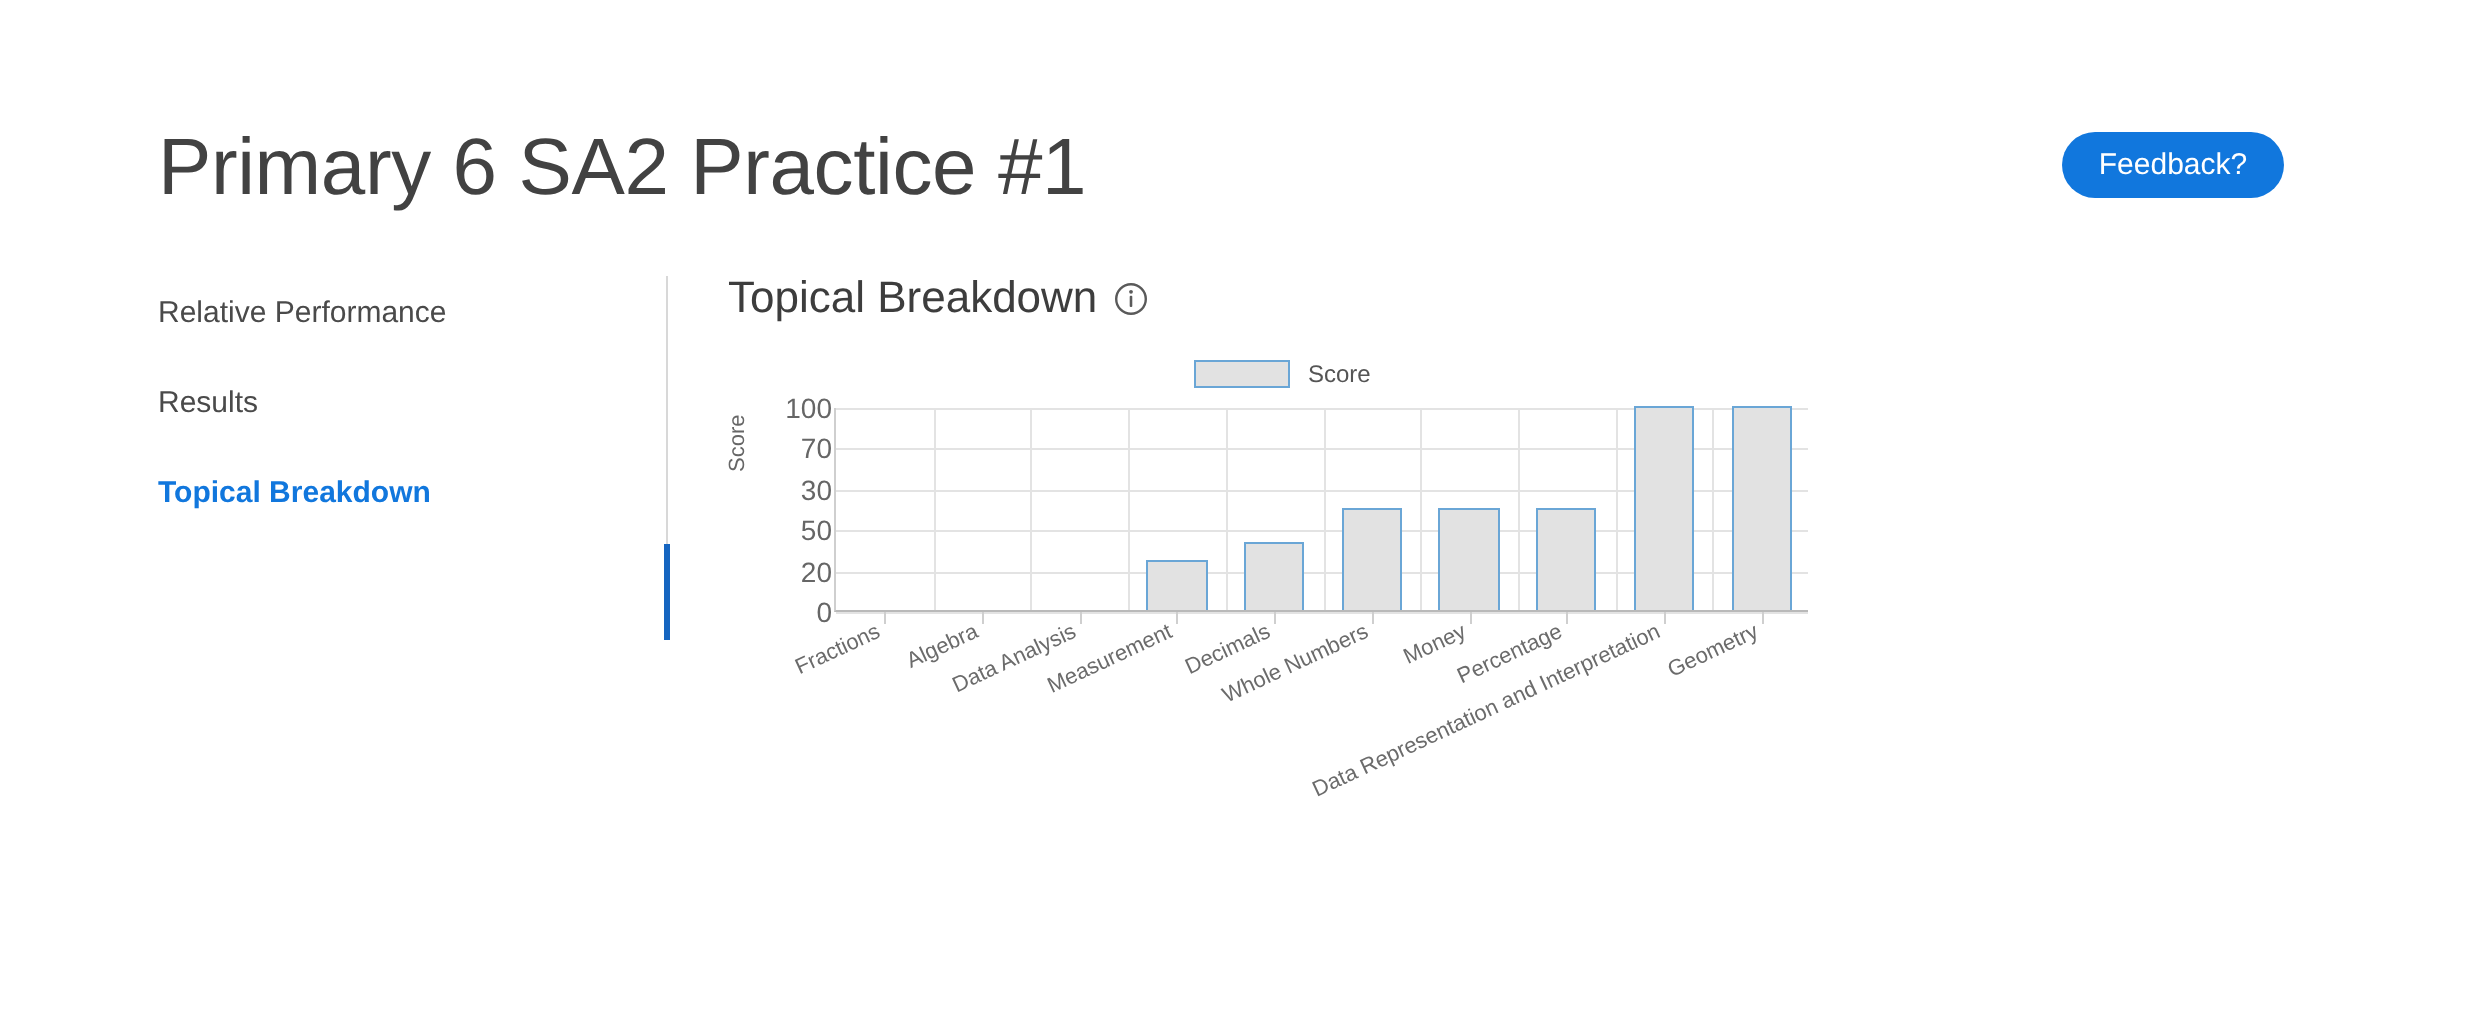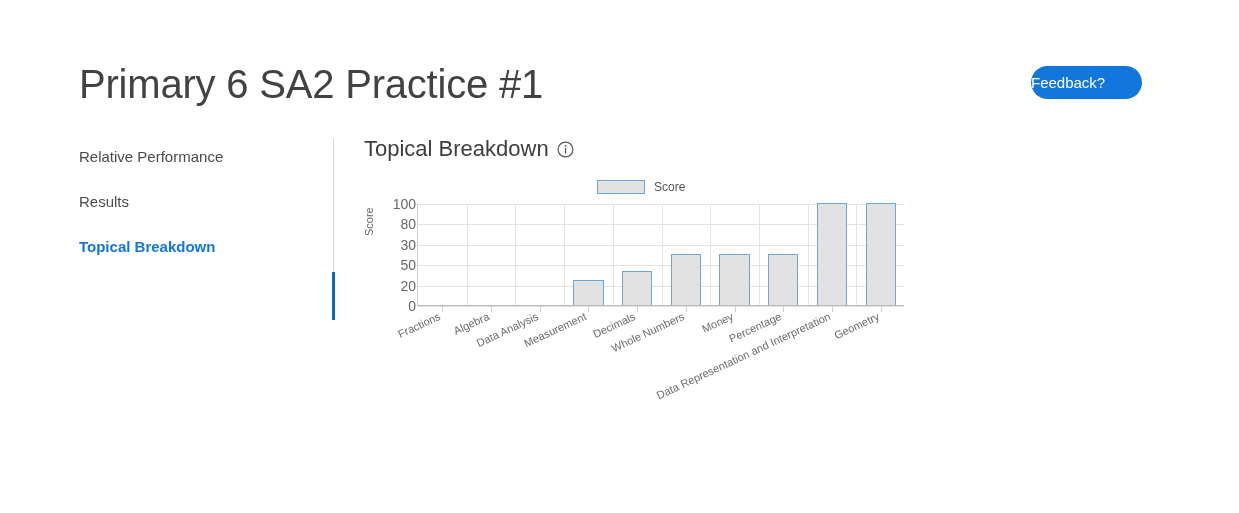--- a/index.html
+++ b/index.html
@@ -28,21 +28,21 @@
     left: 1031px; top: 66px;
     width: 111px; height: 33px;
     border: none;
     border-radius: 17px;
     background: #1177dd;
     color: #ffffff;
     font-family: "Liberation Sans", sans-serif;
     font-size: 15px;
     cursor: pointer;
     line-height: 33px;
-    text-align: left;
+    text-align: center;
     padding: 0;
   }
 
   
   .sidebar {
     position: absolute;
     left: 79px; top: 148px;
     width: 250px;
   }
   .sidebar-item {
@@ -205,21 +205,21 @@
     <span class="legend-label">Score</span>
   </div>
 
   <div class="plot-wrap">
     <div class="y-axis-title">Score</div>
     <div class="y-labels" id="y-labels">
         <div class="y-label" style="top: 110px;">0</div>
         <div class="y-label" style="top: 89.6px;">20</div>
         <div class="y-label" style="top: 69.2px;">50</div>
         <div class="y-label" style="top: 48.8px;">30</div>
-        <div class="y-label" style="top: 28.4px;">80</div>
+        <div class="y-label" style="top: 28.4px;">70</div>
         <div class="y-label" style="top: 8px;">100</div>
       </div>
     <div class="plot" id="plot">
         <div class="gridline-h" style="top: 102px;"></div>
         <div class="gridline-h" style="top: 81.6px;"></div>
         <div class="gridline-h" style="top: 61.2px;"></div>
         <div class="gridline-h" style="top: 40.8px;"></div>
         <div class="gridline-h" style="top: 20.4px;"></div>
         <div class="gridline-h" style="top: 0px;"></div>
         <div class="gridline-v" style="left: 48.7px;"></div>

